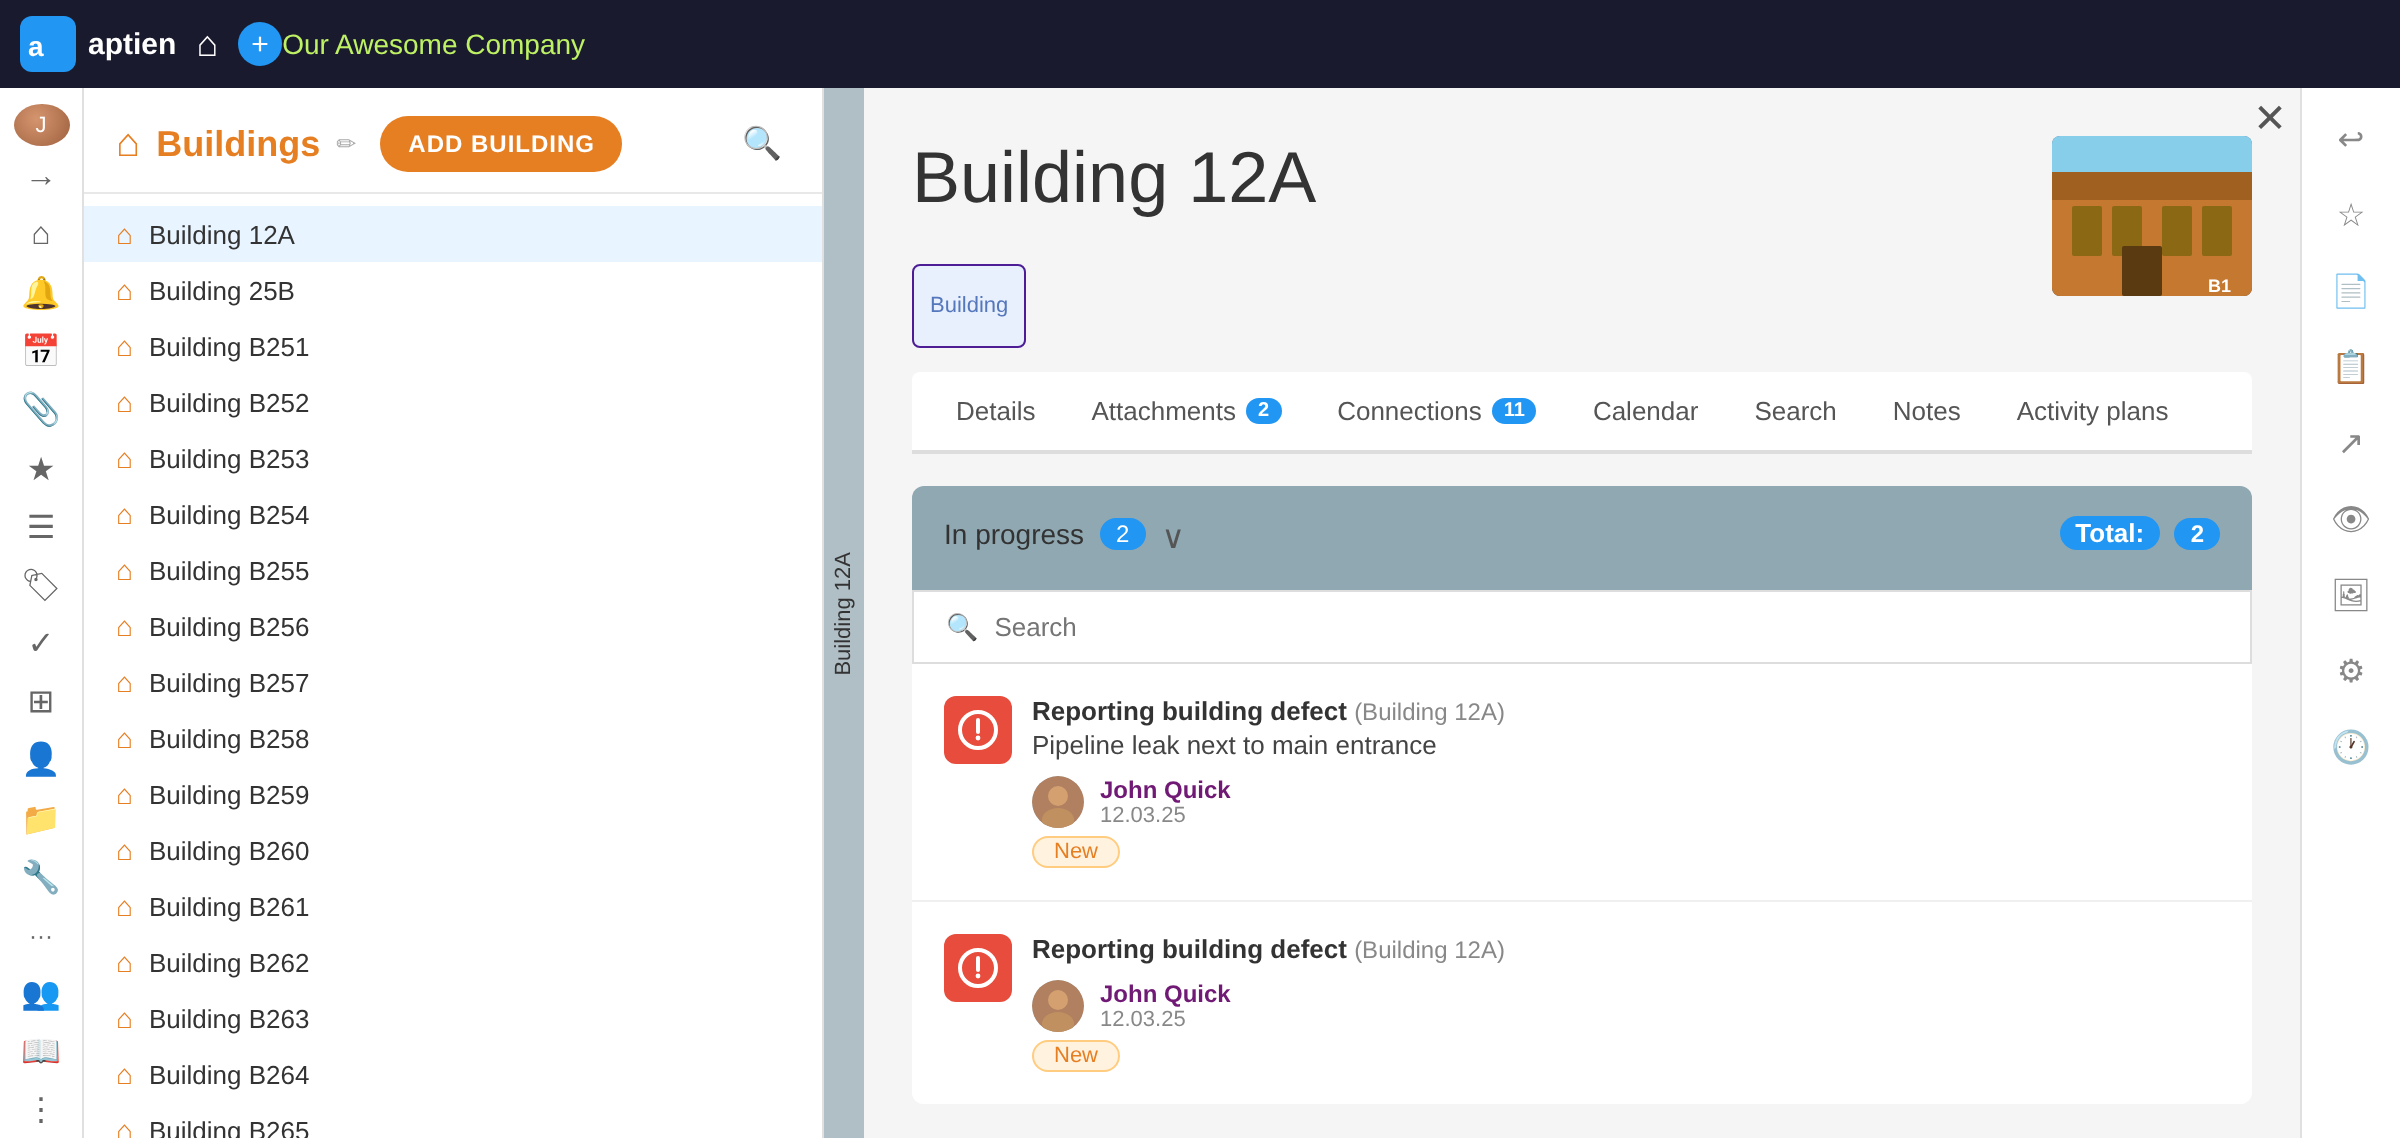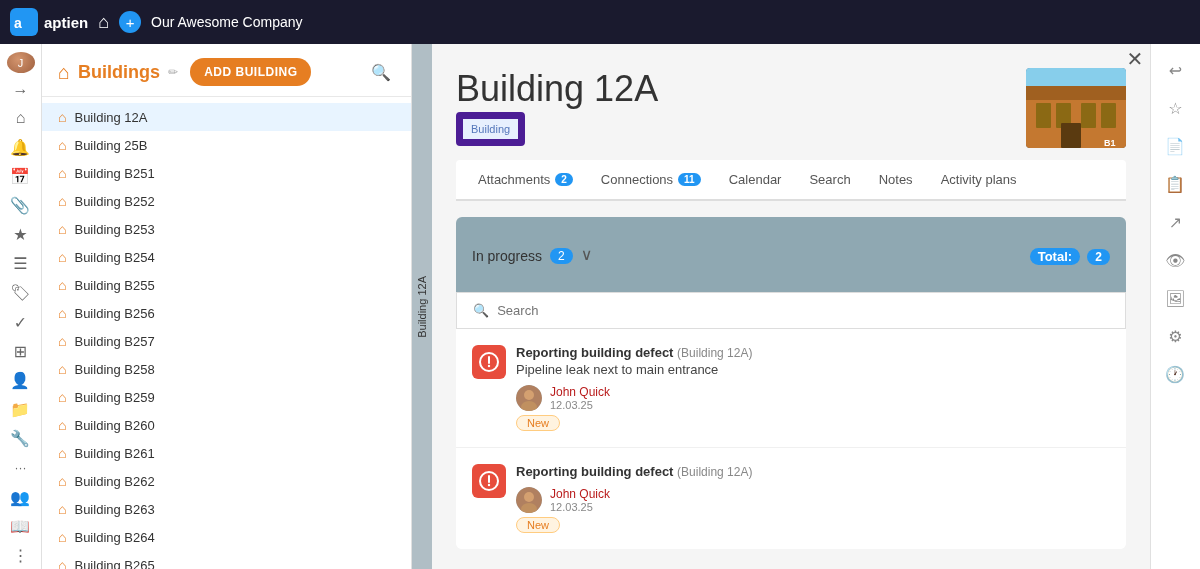--- a/index.html
+++ b/index.html
@@ -16,21 +16,21 @@
       top: 0; left: 0; right: 0;
       z-index: 100;
     }
     .top-nav .logo {
       display: flex; align-items: center; gap: 6px;
       color: white; font-weight: bold; font-size: 16px;
     }
     .top-nav .logo svg { width: 28px; height: 28px; }
     .top-nav-icons { display: flex; align-items: center; gap: 10px; margin-left: 10px; }
     .top-nav-icons span { color: white; font-size: 16px; cursor: pointer; }
-    .top-nav-company { color: #ffffff; font-size: 14px; font-weight: 500; margin-left: 10px; }
+    .top-nav-company { color: #bef264; font-size: 14px; font-weight: 500; }
 
     
     .left-sidebar {
       position: fixed;
       top: 44px;
       left: 0;
       width: 42px;
       bottom: 0;
       background: #fff;
       border-right: 1px solid #e0e0e0;
@@ -119,23 +119,23 @@
       overflow-y: auto;
       padding: 24px;
     }
 
     .content-header {
       display: flex; align-items: flex-start; justify-content: space-between;
       margin-bottom: 12px;
     }
     .content-title { font-size: 36px; font-weight: 400; color: #333; }
     .content-badge {
-      display: inline-block; background: #e8f0fe; border: 7px solid #4c1d95;
-      border-radius: 4px; padding: 4px 8px; font-size: 11px; color: #5577bb;
-      margin-top: 2px;
+      display: inline-block; background: #e8f0fe; border: 1px solid #4c1d95;
+      border-radius: 4px; padding: 14px 8px; font-size: 11px; color: #5577bb;
+      margin-top: 22px;
     }
     .building-thumbnail {
       width: 100px; height: 80px;
       background: linear-gradient(135deg, #8B6914, #c4843c, #7a5c10);
       border-radius: 4px; overflow: hidden;
       position: relative;
     }
     .building-thumbnail-img {
       width: 100%; height: 100%;
       background: linear-gradient(180deg, #5a7fa8 0%, #8B6914 30%, #c4843c 60%, #555 100%);
@@ -156,23 +156,23 @@
       border-bottom: 2px solid transparent; margin-bottom: -2px;
       display: flex; align-items: center; gap: 5px; white-space: nowrap;
     }
     .tab-badge {
       background: #2196F3; color: white; border-radius: 10px;
       padding: 1px 6px; font-size: 10px; font-weight: 600;
     }
 
     
     .section-header {
-      background: #8fa8b2; color: #333; padding: 28px 16px;
+      background: #8fa8b2; color: #333; padding: 16px 16px;
       border-radius: 6px 6px 0 0;
-      display: flex; align-items: flex-end; gap: 8px; font-size: 14px; font-weight: 500;
+      display: flex; align-items: flex-start; gap: 8px; font-size: 14px; font-weight: 500;
     }
     .section-badge { background: #2196F3; color: white; border-radius: 10px; padding: 1px 8px; font-size: 12px; }
     .section-total { margin-left: auto; font-size: 13px; color: #555; }
     .section-total span { font-weight: 600; background: #2196F3; color: white; border-radius: 10px; padding: 1px 8px; }
     .chevron-down { font-size: 16px; color: #555; cursor: pointer; }
 
     
     .search-bar {
       background: white; border: 1px solid #ddd; border-radius: 0;
       padding: 10px 16px; display: flex; align-items: center; gap: 8px;
@@ -196,21 +196,21 @@
     .task-icon svg { color: white; }
     .task-title { font-weight: 600; font-size: 13px; color: #333; }
     .task-subtitle { color: #888; font-size: 12px; }
     .task-desc { font-size: 13px; color: #444; margin-top: 2px; }
     .task-meta { display: flex; align-items: center; gap: 8px; margin-top: 8px; }
     .task-avatar {
       width: 26px; height: 26px; border-radius: 50%; background: #bbb;
       display: flex; align-items: center; justify-content: center;
       font-size: 10px; color: white; overflow: hidden; flex-shrink: 0;
     }
-    .task-user { font-size: 12px; color: #b91c1c; }
+    .task-user { font-size: 12px; color: #701a75; font-weight: bold; }
     .task-date { font-size: 11px; color: #888; }
     .task-badge-new {
       display: inline-block; background: #fff3e0; border: 1px solid #ffcc80;
       border-radius: 10px; padding: 1px 10px; font-size: 11px; color: #e67e22;
       margin-top: 4px;
     }
 
     
     .right-panel {
       position: fixed;
@@ -391,20 +391,23 @@
           <rect x="75" y="35" width="15" height="25" fill="#8B6914" rx="1"></rect>
           <rect x="35" y="55" width="20" height="25" fill="#5a3a10" rx="1"></rect>
           <rect x="0" y="18" width="100" height="14" fill="#a06020"></rect>
           <text x="78" y="78" font-size="9" fill="white" font-weight="bold">B1</text>
         </svg>
       </div>
     </div>
   </div>
 
   <div class="tabs">
+    <div class="tab">
+      <span>Details</span>
+    </div>
     <div class="tab">
       <span>Attachments</span>
       <span class="tab-badge">2</span>
     </div>
     <div class="tab">
       <span>Connections</span>
       <span class="tab-badge">11</span>
     </div>
     <div class="tab">
       <span>Calendar</span>

